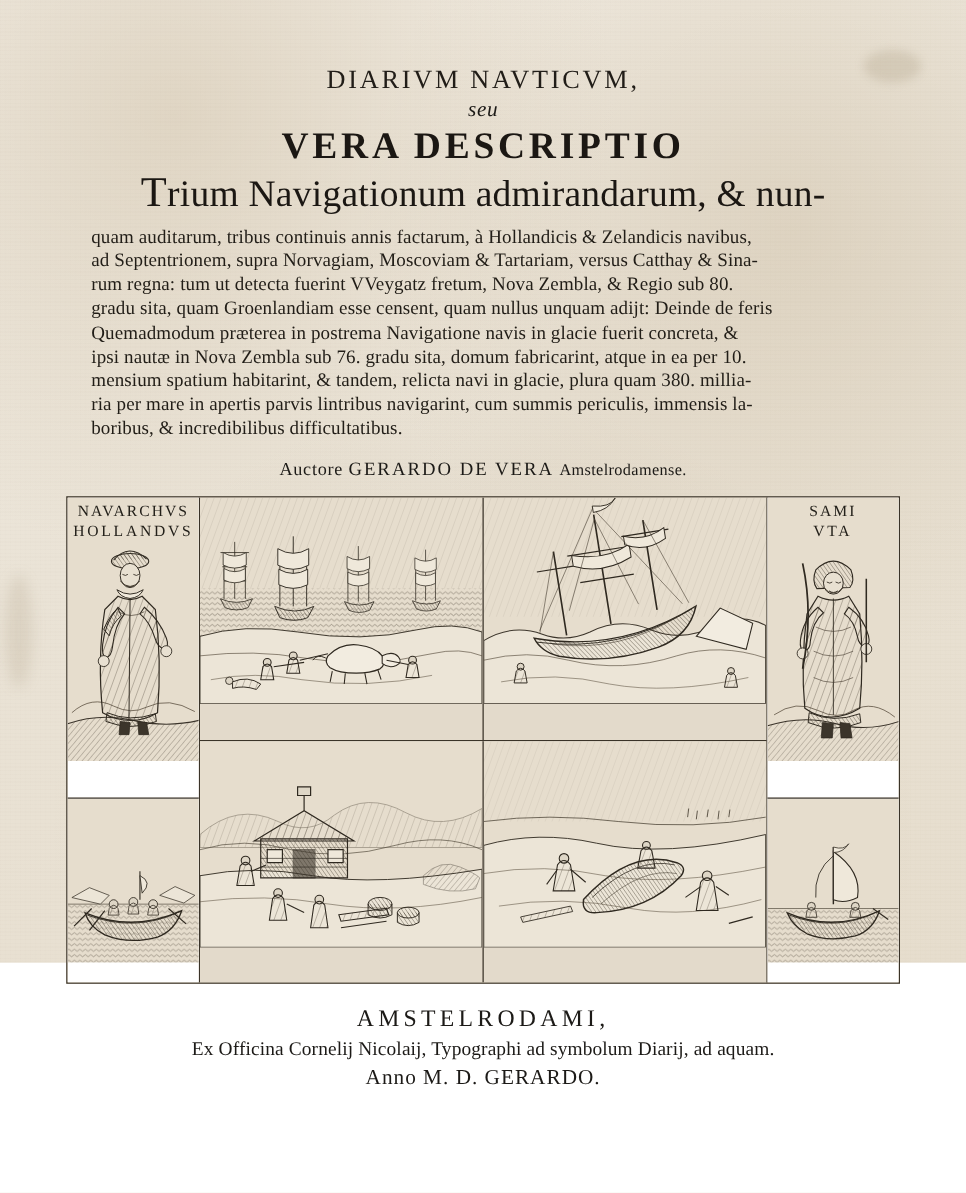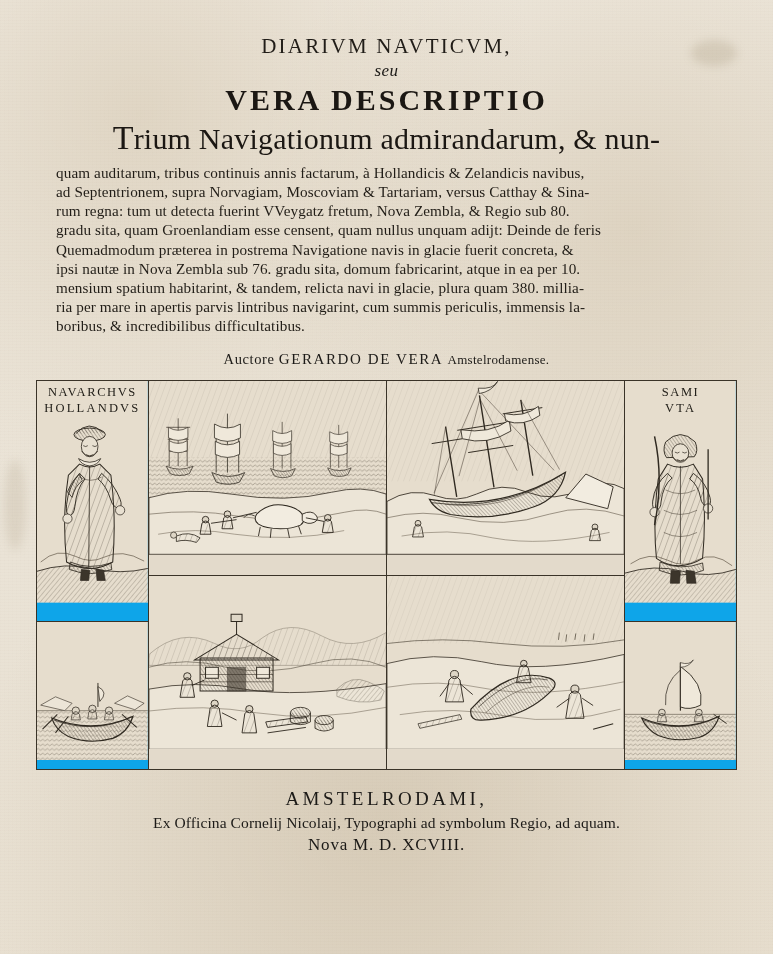--- a/index.html
+++ b/index.html
@@ -10,29 +10,29 @@
   body {
     width: 773px;
     height: 954px;
     overflow: hidden;
     font-family: "Liberation Serif", serif;
     color: #1c1a17;
   }
   #page {
     position: relative;
     width: 773px;
-    height: 954px;
+    height: 770px;
     background: #efe9df;
     background-image:
       radial-gradient(circle at 18% 12%, rgba(210,196,172,0.55) 0%, rgba(210,196,172,0) 38%),
       radial-gradient(circle at 82% 24%, rgba(205,190,165,0.45) 0%, rgba(205,190,165,0) 40%),
       radial-gradient(circle at 50% 86%, rgba(198,183,158,0.5) 0%, rgba(198,183,158,0) 45%),
       linear-gradient(160deg, #f3eee5 0%, #eae3d6 45%, #e6ddcd 100%);
     box-sizing: border-box;
-    padding: 0;
+    padding: 17px;
   }
   .grain {
     position: absolute;
     inset: 0;
     pointer-events: none;
     opacity: 0.35;
     background-image:
       repeating-linear-gradient(0deg, rgba(120,100,70,0.035) 0px, rgba(120,100,70,0.035) 1px, rgba(255,255,255,0) 1px, rgba(255,255,255,0) 3px),
       repeating-linear-gradient(90deg, rgba(120,100,70,0.03) 0px, rgba(120,100,70,0.03) 1px, rgba(255,255,255,0) 1px, rgba(255,255,255,0) 4px);
   }
@@ -123,21 +123,21 @@
     display: flex;
     flex-direction: column;
   }
   .col-left  { width: 16%; border-right: 1.6px solid #3a3328; }
   .col-mid   { width: 68%; }
   .col-right { width: 16%; border-left: 1.6px solid #3a3328; }
 
   .cell {
     position: relative;
     overflow: hidden;
-    background: #0ea5e9;
+    background: #ffffff;
   }
   .cell + .cell { border-top: 1.6px solid #3a3328; }
 
   .mid-row {
     display: flex;
     flex: 1 1 0;
     min-height: 0;
   }
   .mid-row + .mid-row { border-top: 1.6px solid #3a3328; }
   .mid-cell {
@@ -568,18 +568,18 @@
             <circle cx="80" cy="98" r="3.6" fill="#ded6c6" stroke="#2f2920" stroke-width="0.8"></circle>
             <path d="M76 102 q4 -6 8 0 l1 6 h-10Z" fill="url(#hatchC)" stroke="#2f2920" stroke-width="0.7"></path>
             <path d="M96 100 l14 10" stroke="#2f2920" stroke-width="1" fill="none"></path>
           </svg>
         </div>
       </div>
     </div>
 
     <div class="imprint">
       <div class="city">AMSTELRODAMI,</div>
-      <div class="printer">Ex Officina Cornelij Nicolaij, Typographi ad symbolum Regio, ad aquam.</div>
-      <div class="year">Nova M. D. XCVIII.</div>
+      <div class="printer">Ex Officina Cornelij Nicolaij, Typographi ad symbolum Diarij, ad aquam.</div>
+      <div class="year">Anno M. D. GERARDO.</div>
     </div>
 
   </div>
 </div>
 
 </body></html>

